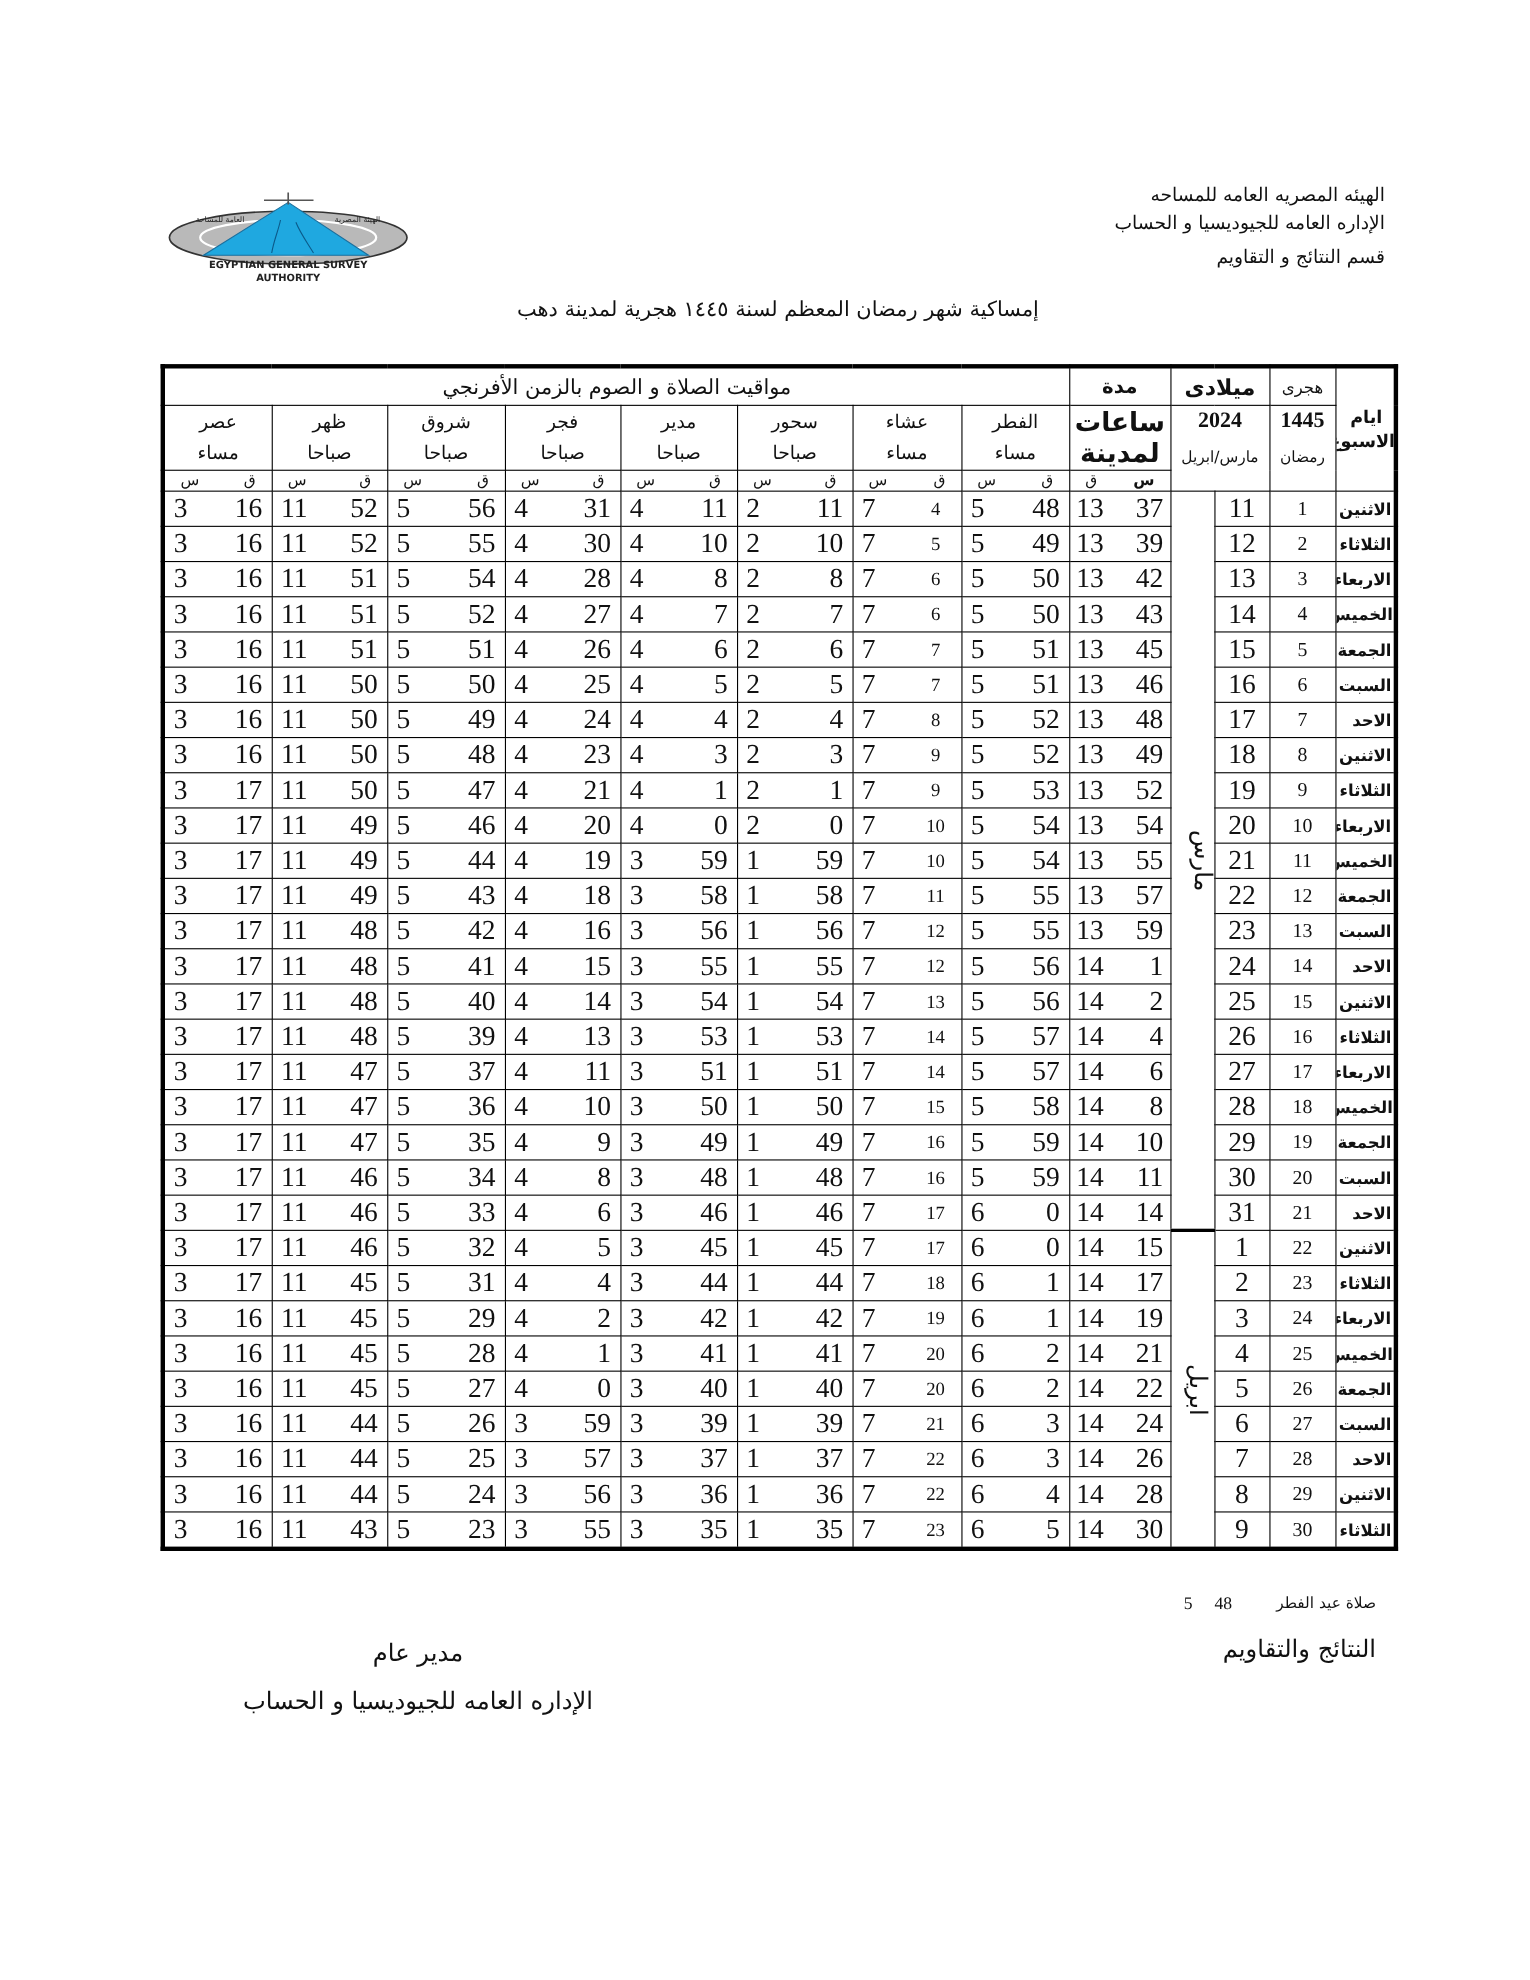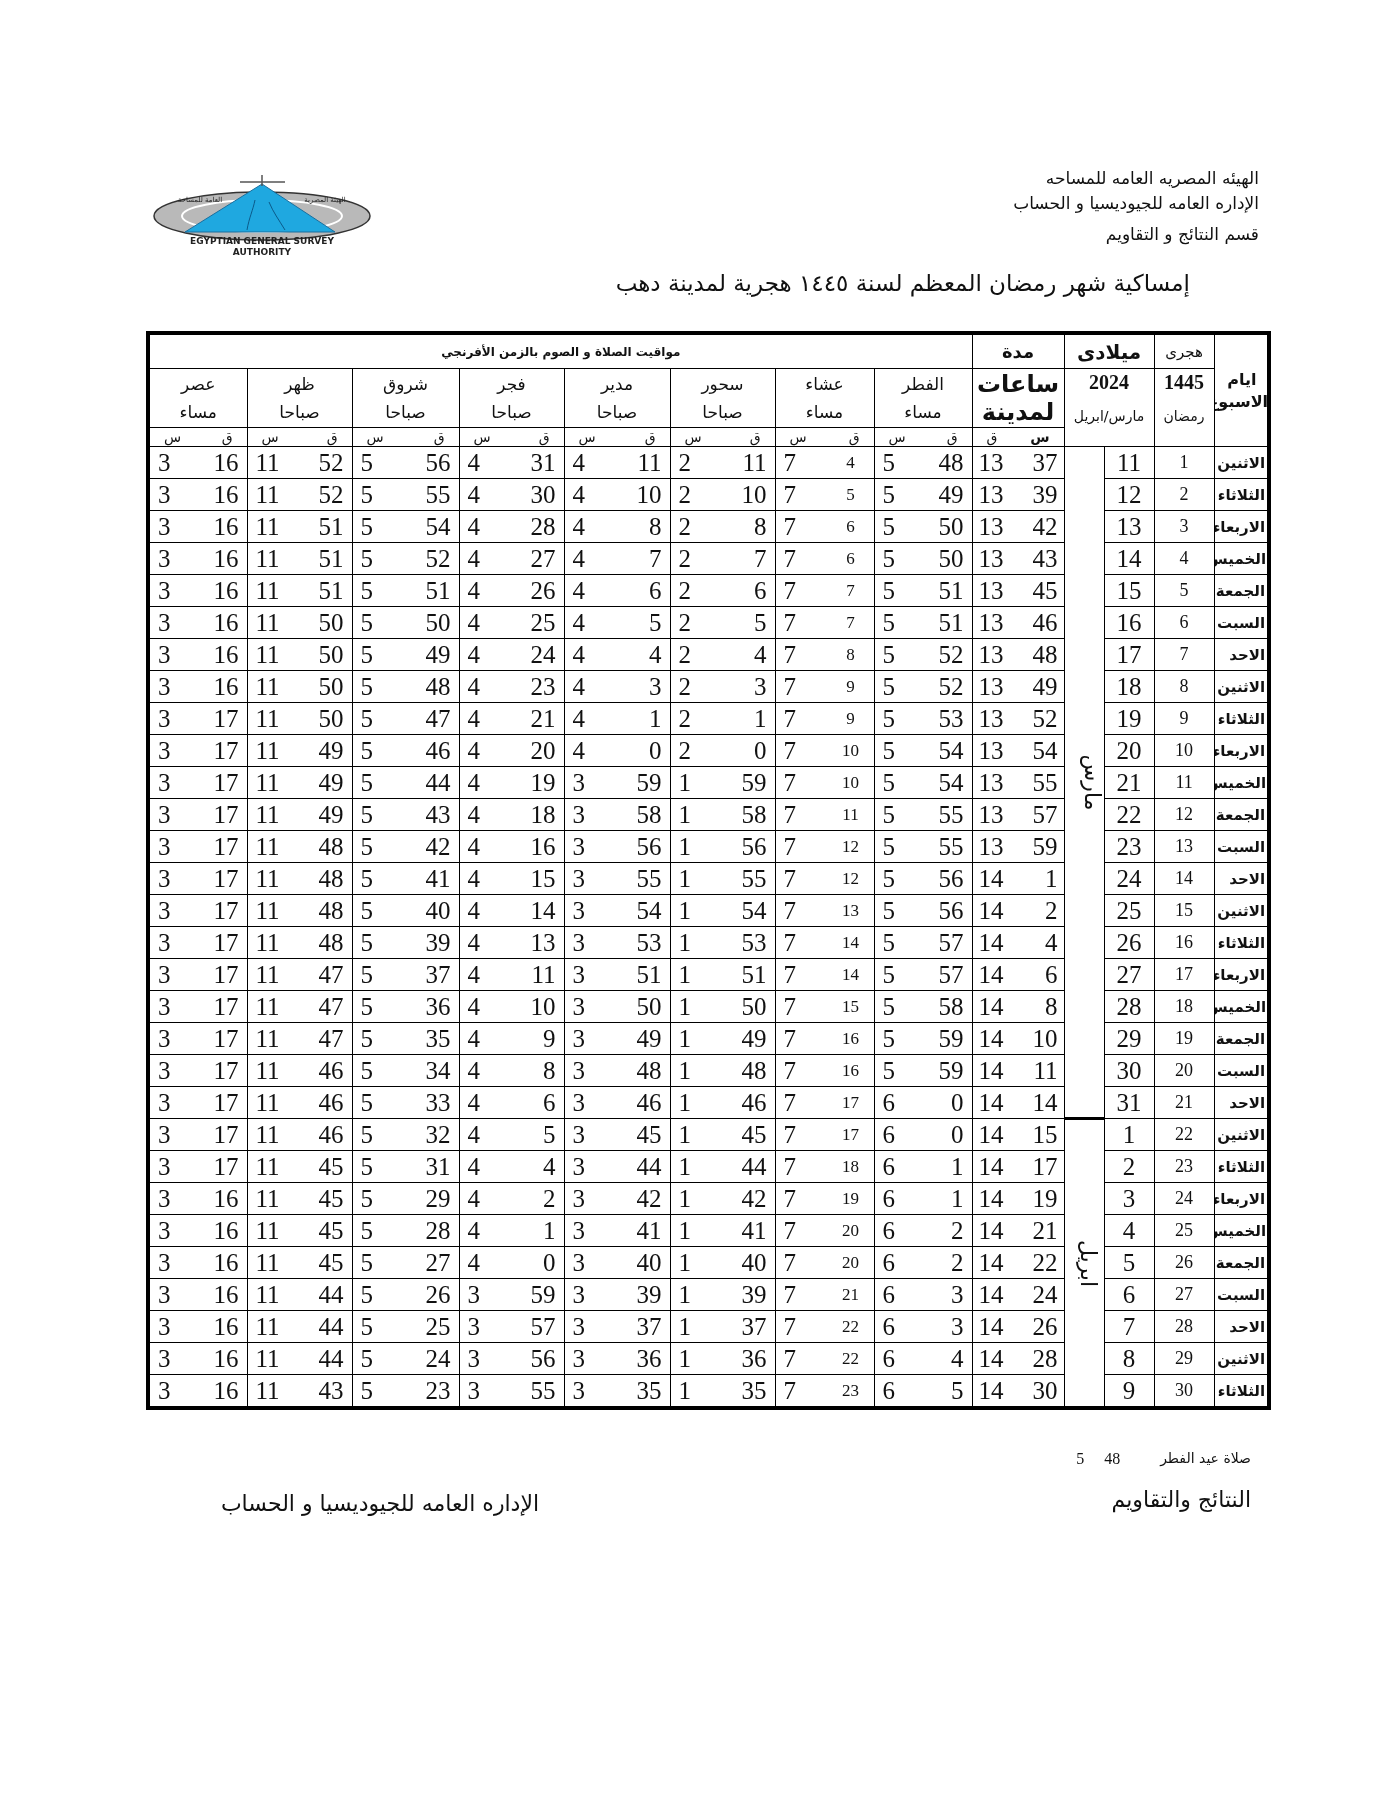--- a/index.html
+++ b/index.html
@@ -1,23 +1,23 @@
 <!DOCTYPE html>
 <html><head>
 <meta charset="utf-8">
 <style>
   html, body { margin: 0; padding: 0; background: #ffffff; }
   body { width: 1391px; height: 1800px; position: relative; overflow: hidden; font-family: "DejaVu Sans", sans-serif; color: #111; }
   .org { position: absolute; right: 132px; top: 166px; direction: rtl; text-align: right; font-size: 17px; line-height: 25px; font-family: "DejaVu Sans", sans-serif; }
   .org .l3 { margin-top: 6px; }
   .logo { position: absolute; left: 145px; top: 172px; width: 235px; height: 90px; }
-  .title { position: absolute; left: 470px; top: 270px; width: 720px; direction: rtl; text-align: right; font-size: 23px; font-family: "DejaVu Sans", sans-serif; }
+  .title { position: absolute; left: 470px; top: 270px; width: 720px; direction: rtl; text-align: left; font-size: 19px; font-family: "DejaVu Sans", sans-serif; }
   table.grid { position: absolute; left: 146px; top: 331px; width: 1121px; border-collapse: collapse; border: 4px solid #000; table-layout: fixed; direction: ltr; }
   table.grid td { border: 1.5px solid #000; padding: 0; text-align: center; vertical-align: middle; overflow: hidden; white-space: nowrap; }
-  .hdr-main { font-size: 12px; font-weight: bold; direction: rtl; height: 33px; }
+  .hdr-main { font-size: 19px; font-weight: normal; direction: rtl; height: 33px; }
   .hdr-col { font-size: 17px; direction: rtl; line-height: 28px; height: 58px; }
   .hdr-unit { font-size: 14px; height: 18px; line-height: 16px; }
   .hdr-side { font-size: 18px; direction: rtl; font-weight: bold; }
   .num { font-family: "Liberation Serif", serif; font-size: 25px; height: 31px; line-height: 31px; }
   .pair { display: flex; justify-content: space-between; padding: 0 8px; }
   .pair .h { text-align: left; }
   .pair .m { text-align: right; min-width: 30px; }
   .day { font-size: 15px; font-weight: bold; direction: rtl; text-align: right !important; padding-right: 2px !important; }
   .hijri-day { font-size: 18px; }
   .month-cell { font-size: 22px; position: relative; }
@@ -1963,14 +1963,15 @@
 <div class="footer-eid">
   <span>صلاة عيد الفطر</span>
   <span class="v">
     <span>5</span>
     &nbsp;&nbsp;&nbsp;
     <span>48</span>
   </span>
 </div>
 <div class="footer-right">النتائج والتقاويم</div>
 <div class="sig">
+  <div>مدير عام</div>
   <div>الإداره العامه للجيوديسيا و الحساب</div>
 </div>
 
 </body></html>

